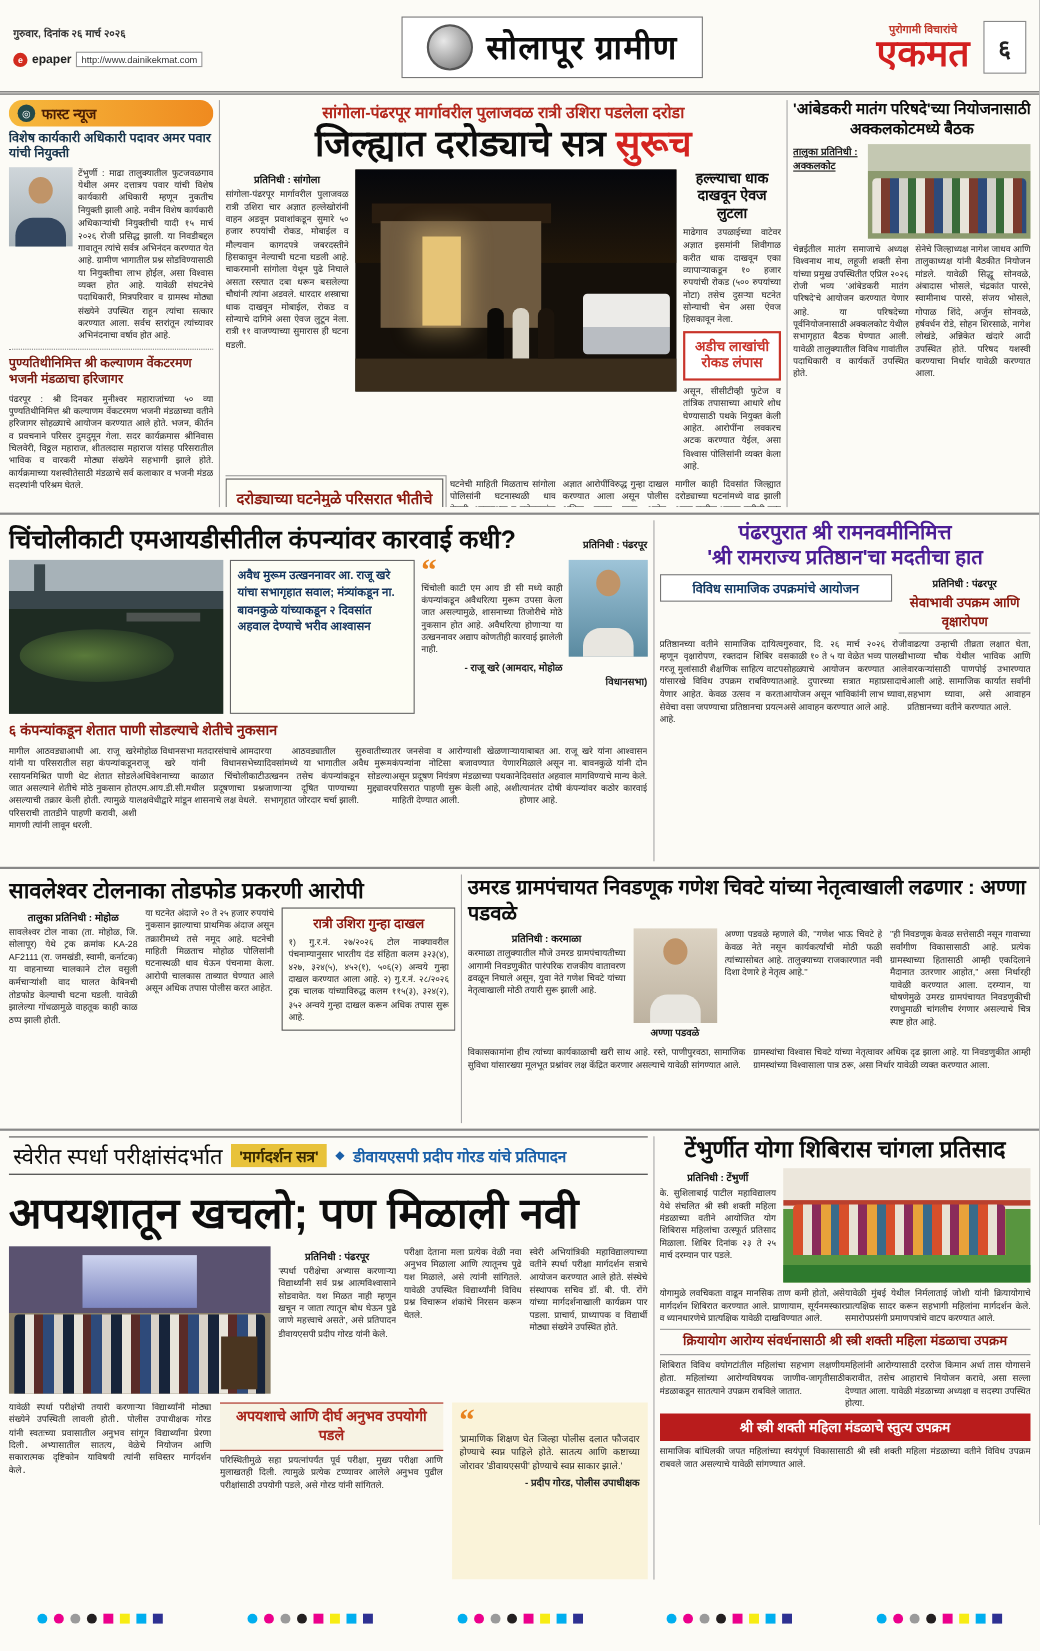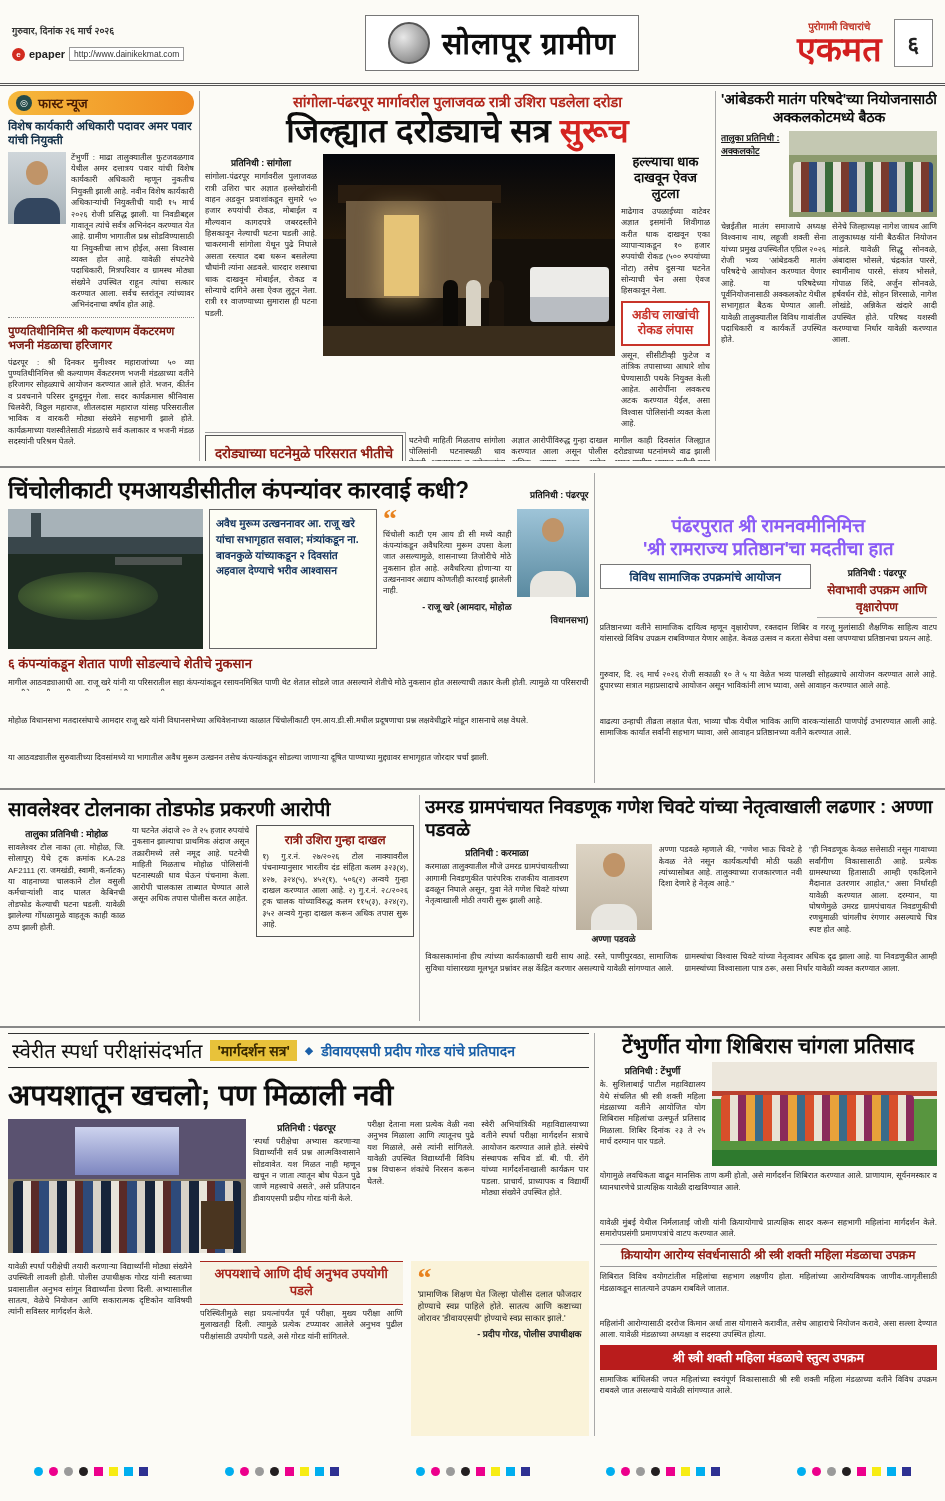--- a/index.html
+++ b/index.html
@@ -86,25 +86,25 @@
 .midc-photo .chim{left:12%;top:3%;width:5%;height:19%;background:#39464b;}
 .midc-photo .pipe{left:55%;top:34%;width:34%;height:6%;background:#4d5350;}
 .midc-photo .sludge{left:5%;top:45%;width:72%;height:34%;background:radial-gradient(ellipse at 42% 50%,#5a7a3a,#2c3f28 72%);border-radius:50%;}
 .midc-box{width:168px;flex:none;border:1px solid #666;padding:6px;font-size:10.5px;font-weight:bold;line-height:1.5;color:#15355e;background:#fdfdf4;}
 .midc-quotecol{flex:1;font-size:8px;min-width:0;}
 .mla-photo{float:right;width:72px;height:88px;margin:0 0 3px 5px;background:linear-gradient(#9ec4d8,#5a8aa0);}
 .mla-photo .torso{background:#e8e6e0;}
 .qmark{font-size:28px;color:#e8821e;font-weight:bold;line-height:.7;display:block;font-family:"Liberation Serif","DejaVu Serif",serif;}
 .attr{font-size:9px;font-weight:bold;color:#222;margin-top:3px;text-align:right;clear:none;}
 .midc-subhead{font-size:13px;color:#8c1a10;margin:1px 0;font-weight:bold;}
-.cols{display:flex;gap:24px;flex-direction:column;}
+.cols{display:flex;gap:0;}
 .cols p{flex:1;min-width:0;}
 
 .ramrajya{flex:1;display:flex;flex-direction:column;gap:4px;overflow:hidden;min-width:0;}
-.ramrajya h2{font-size:18.5px;text-align:center;line-height:1.22;color:#8b5cf6;margin-top:42px;}
+.ramrajya h2{font-size:18.5px;text-align:center;line-height:1.22;color:#4c1d95;}
 .rr-meta{display:flex;gap:6px;align-items:flex-start;}
 .rr-box{flex:1;border:1px solid #777;padding:4px 6px;font-size:11.5px;font-weight:bold;color:#143a63;text-align:center;background:#fff;}
 .rr-right{width:120px;flex:none;}
 .rr-sub{font-size:12px;font-weight:bold;color:#8c1a10;text-align:center;border-bottom:1px solid #aaa;padding-bottom:2px;}
 
 .toll{flex:1;display:flex;flex-direction:column;gap:3px;overflow:hidden;min-width:0;}
 .toll h2{font-size:20px;color:#0d0d0d;}
 .toll-grid{display:flex;gap:7px;flex:1;}
 .toll-grid .tcol{flex:1;min-width:0;}
 .toll-box{width:158px;flex:none;border:1px solid #555;padding:5px;background:#fdfcf4;align-self:flex-start;}
@@ -124,30 +124,30 @@
 .um-quote{width:128px;flex:none;font-size:8px;line-height:1.42;text-align:justify;color:#222;overflow:hidden;}
 .um-bottom{display:flex;gap:7px;margin-top:3px;}
 .um-bottom p{flex:1;min-width:0;}
 
 .sveri{flex:1.72;display:flex;flex-direction:column;gap:4px;overflow:hidden;min-width:0;}
 .strip{display:flex;align-items:center;gap:8px;border-top:1.5px solid #333;border-bottom:1.5px solid #333;padding:3px 4px;}
 .strip-pre{font-size:20px;font-weight:normal;color:#0d0d0d;}
 .strip-hl{font-size:14px;font-weight:bold;color:#3a2a00;background:#e8c23a;padding:1px 7px;}
 .strip-diamond{color:#1a5fa8;font-size:11px;}
 .strip-right{font-size:14px;font-weight:bold;color:#1a5fa8;}
-.sveri-headline{font-size:29px;font-weight:bold;color:#0d0d0d;margin:2px 0;white-space:nowrap;}
+.sveri-headline{font-size:39px;font-weight:bold;color:#0d0d0d;margin:2px 0;white-space:nowrap;}
 .sv-grid{display:flex;gap:7px;}
 .sv-photo{width:238px;height:134px;background:linear-gradient(#5a5270 0 45%,#8a7f68 45%);}
 .sv-photo .screen{left:28%;top:6%;width:44%;height:36%;background:linear-gradient(#cdd3ee,#7d86c0);}
 .sv-photo .crowd{left:2%;bottom:0;width:96%;height:54%;background:repeating-linear-gradient(90deg,#17243a 0 10px,#e8e4da 10px 18px,#5a2b28 18px 26px,#2e4a7a 26px 36px,#d8d2c8 36px 44px);}
 .sv-photo .podium{right:5%;bottom:3%;width:14%;height:36%;background:#4a3520;}
 .sv-text{flex:1;display:flex;gap:7px;min-width:0;}
 .sv-text .scol{flex:1;min-width:0;}
 .sv-bottom{display:flex;gap:8px;margin-top:4px;flex:1;}
-.sv-extra{flex:1;min-width:0;}
+.sv-extra{flex:1;min-width:0;font-family:Liberation Mono, monospace;}
 .sv-subblock{flex:1.1;min-width:0;}
 .sv-subbox{background:#f7f3e4;color:#a8251c;font-weight:bold;font-size:13px;text-align:center;padding:4px;border-top:1.5px solid #a8251c;border-bottom:1.5px solid #a8251c;margin-bottom:3px;line-height:1.3;}
 .sv-quote{width:178px;flex:none;background:#faf3d9;padding:7px;font-size:8.5px;line-height:1.45;text-align:justify;overflow:hidden;}
 
 .yoga{flex:1;display:flex;flex-direction:column;gap:4px;overflow:hidden;min-width:0;}
 .yoga h2{font-size:21px;text-align:center;color:#0d0d0d;line-height:1.2;}
 .yg-grid{display:flex;gap:6px;}
 .yg-col1{width:106px;flex:none;}
 .yg-photo{flex:1;height:104px;background:linear-gradient(#ece7dc 0 36%,#58953f 36%);}
 .yg-photo .tentline{left:0;top:28%;width:100%;height:5%;background:#b9402e;}

